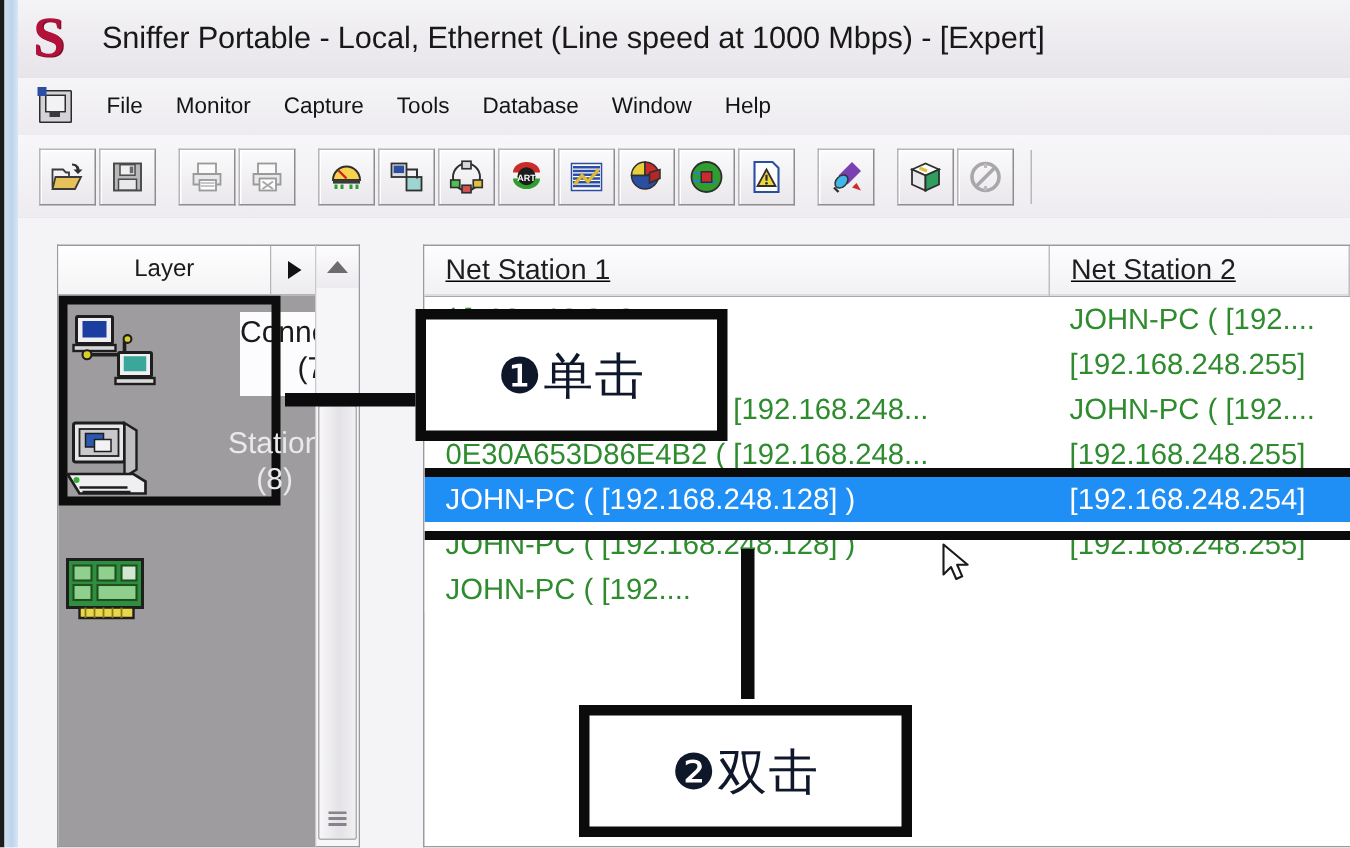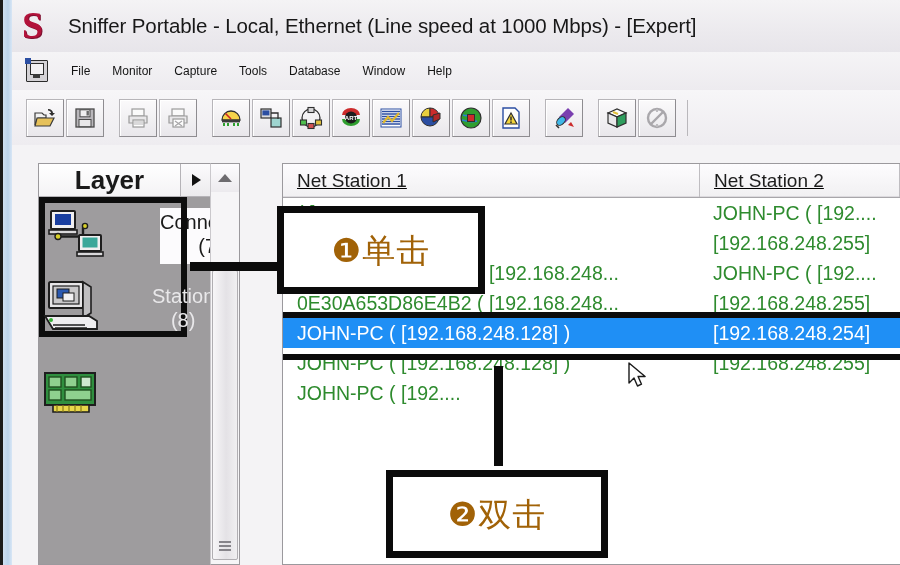--- a/index.html
+++ b/index.html
@@ -72,21 +72,21 @@
   }
   .menu-sysicon .stand{
     position:absolute;left:9px;top:16px;width:7px;height:4px;
     background:#3a3a3a;
   }
   .menu-sysicon .blue{
     position:absolute;left:1px;top:0px;width:6px;height:6px;
     background:#2b4ea2;
   }
   .menu-item{
-    font-size:12px;color:#141414;padding:0 11px;white-space:nowrap;
+    font-size:15px;color:#141414;padding:0 11px;white-space:nowrap;
     cursor:default;line-height:26px;
   }
 
   
   .toolbar{
     position:absolute;left:12px;top:90px;right:0;height:55px;
     background:linear-gradient(to bottom,#f7f6f8,#eeecf0);
     display:flex;align-items:center;
     border-bottom:1px solid #c9c7cb;
   }
@@ -121,21 +121,21 @@
     border-right:none;
     display:flex;flex-direction:column;
   }
   .layer-head{
     height:32px;flex:none;display:flex;align-items:stretch;
     border-bottom:1px solid #b5b3b7;
     background:linear-gradient(to bottom,#ffffff,#f3f2f4);
   }
   .layer-title{
     flex:1;display:flex;align-items:center;justify-content:center;
-    font-size:26px;color:#1a1a1a;font-weight:bold;
+    font-size:16px;color:#1a1a1a;font-weight:normal;
     background:linear-gradient(to bottom,#ffffff,#f4f3f5);
     border-right:1px solid #b5b3b7;
   }
   .layer-arrow{
     width:30px;display:flex;align-items:center;justify-content:center;
     background:linear-gradient(to bottom,#fcfbfd,#ecebed);
   }
   .layer-arrow .tri{
     width:0;height:0;border-left:9px solid #111;
     border-top:6px solid transparent;border-bottom:6px solid transparent;
@@ -231,21 +231,21 @@
   .cursor{position:absolute;width:22px;height:28px;pointer-events:none;}
 
   
   .anno{
     position:absolute;background:#ffffff;border:7px solid #0b0b0b;
     display:flex;align-items:center;justify-content:center;
     box-sizing:border-box;z-index:40;
   }
   .anno-text{
     font-family:"DejaVu Sans","Liberation Sans",sans-serif;
-    font-size:33px;color:#a16207;letter-spacing:1px;white-space:nowrap;
+    font-size:33px;color:#0f172a;letter-spacing:1px;white-space:nowrap;
     line-height:1;
   }
   .conn{position:absolute;background:#0b0b0b;z-index:35;}
 
   
   .watermark{
     position:absolute;right:28px;bottom:8px;
     font-size:40px;font-weight:bold;color:#f2f1f2;
     letter-spacing:2px;pointer-events:none;user-select:none;
     font-family:"Liberation Sans",sans-serif;

